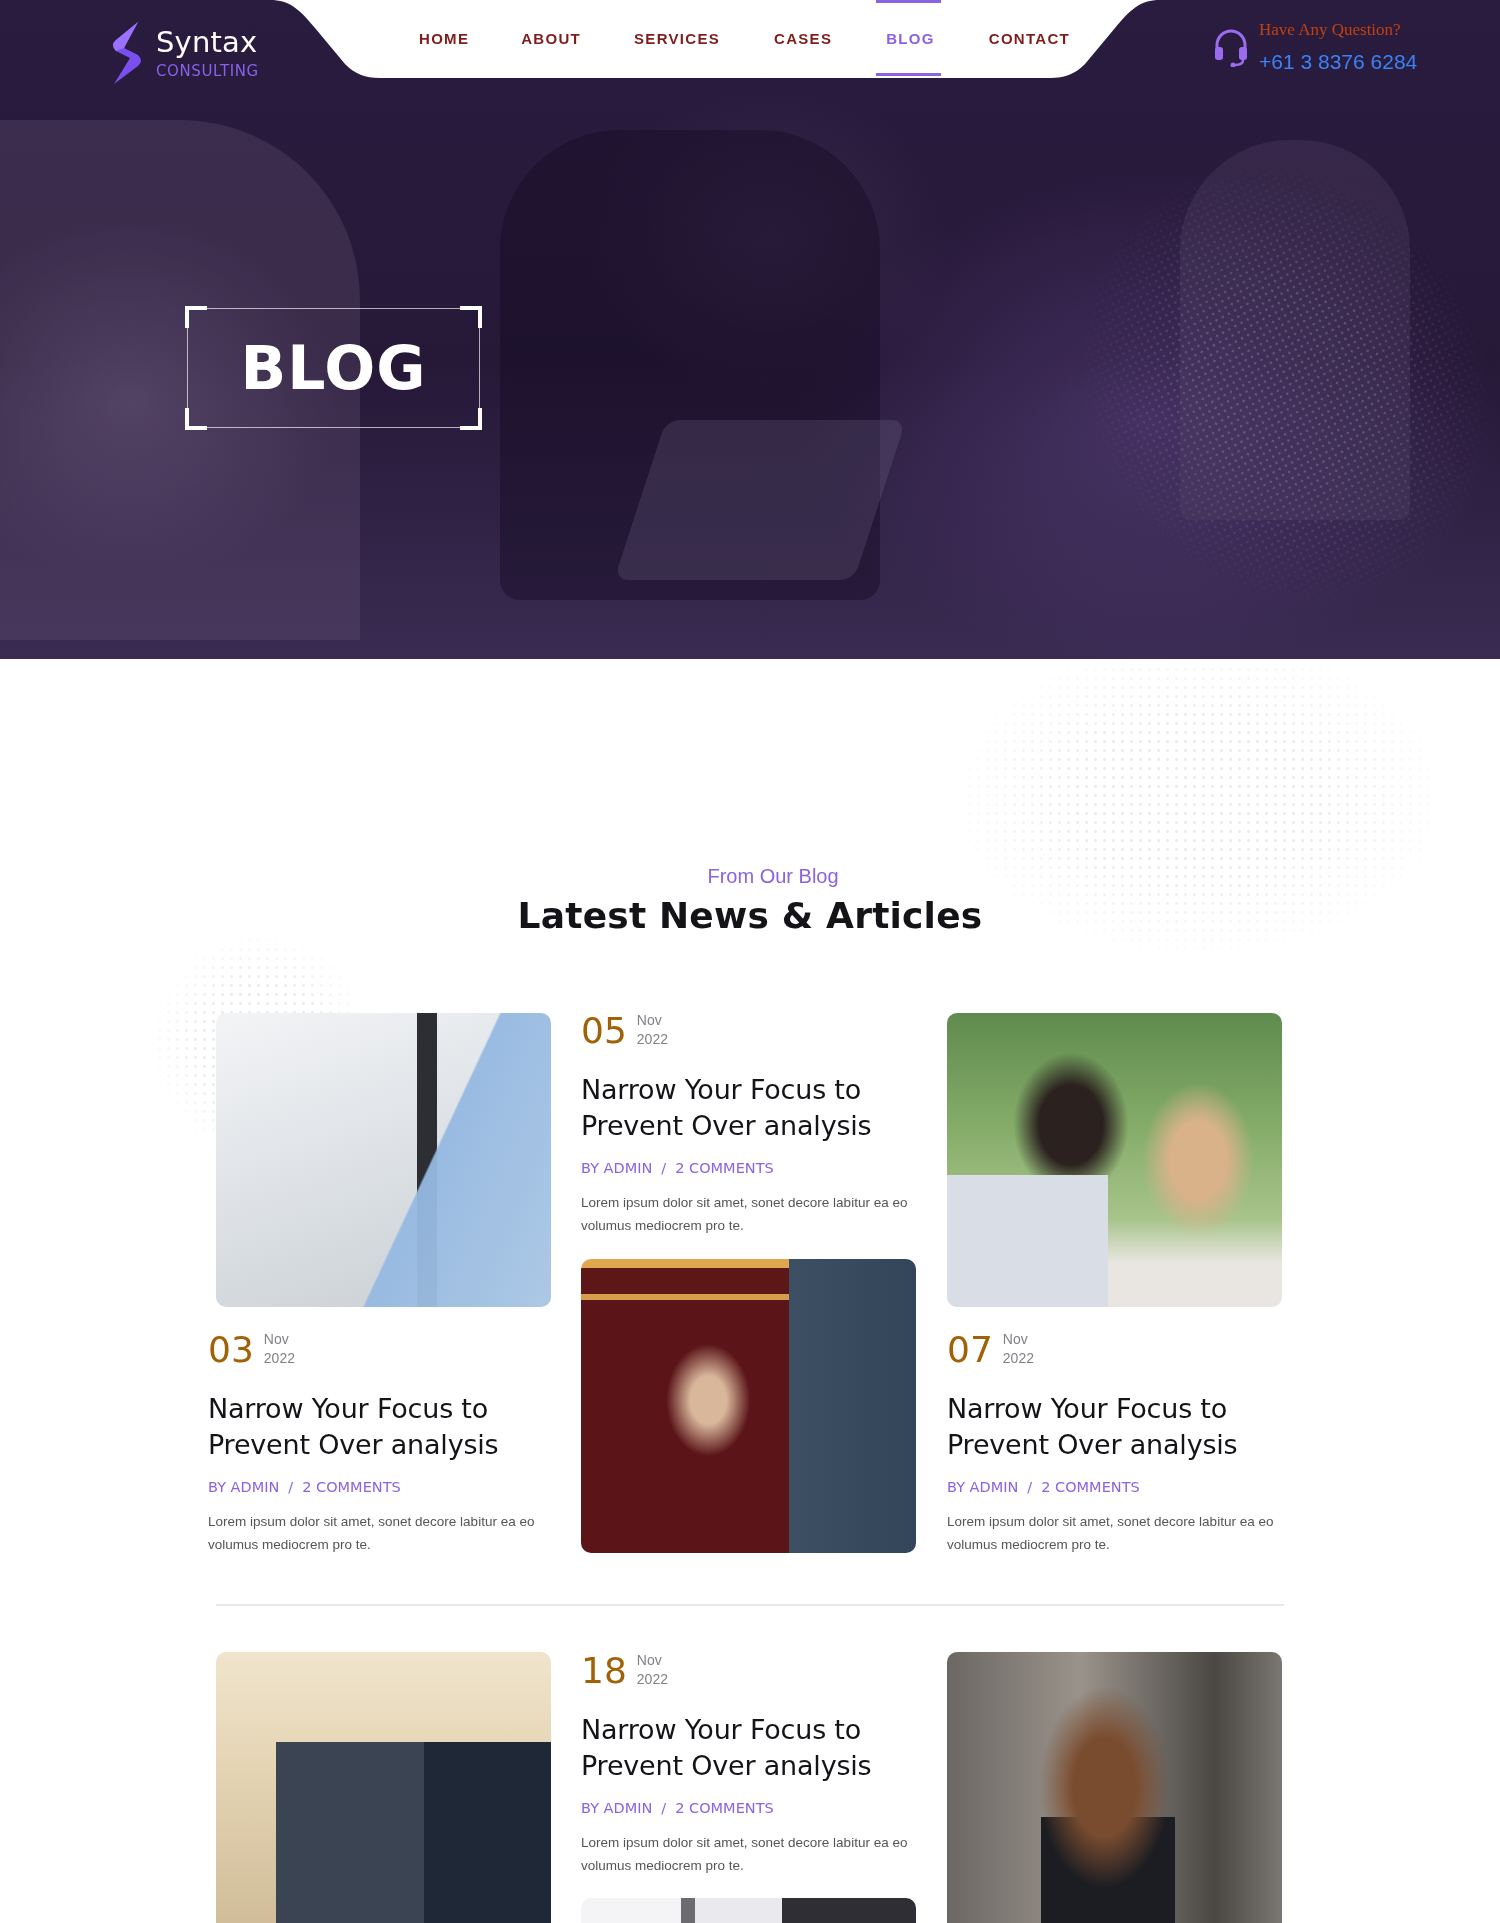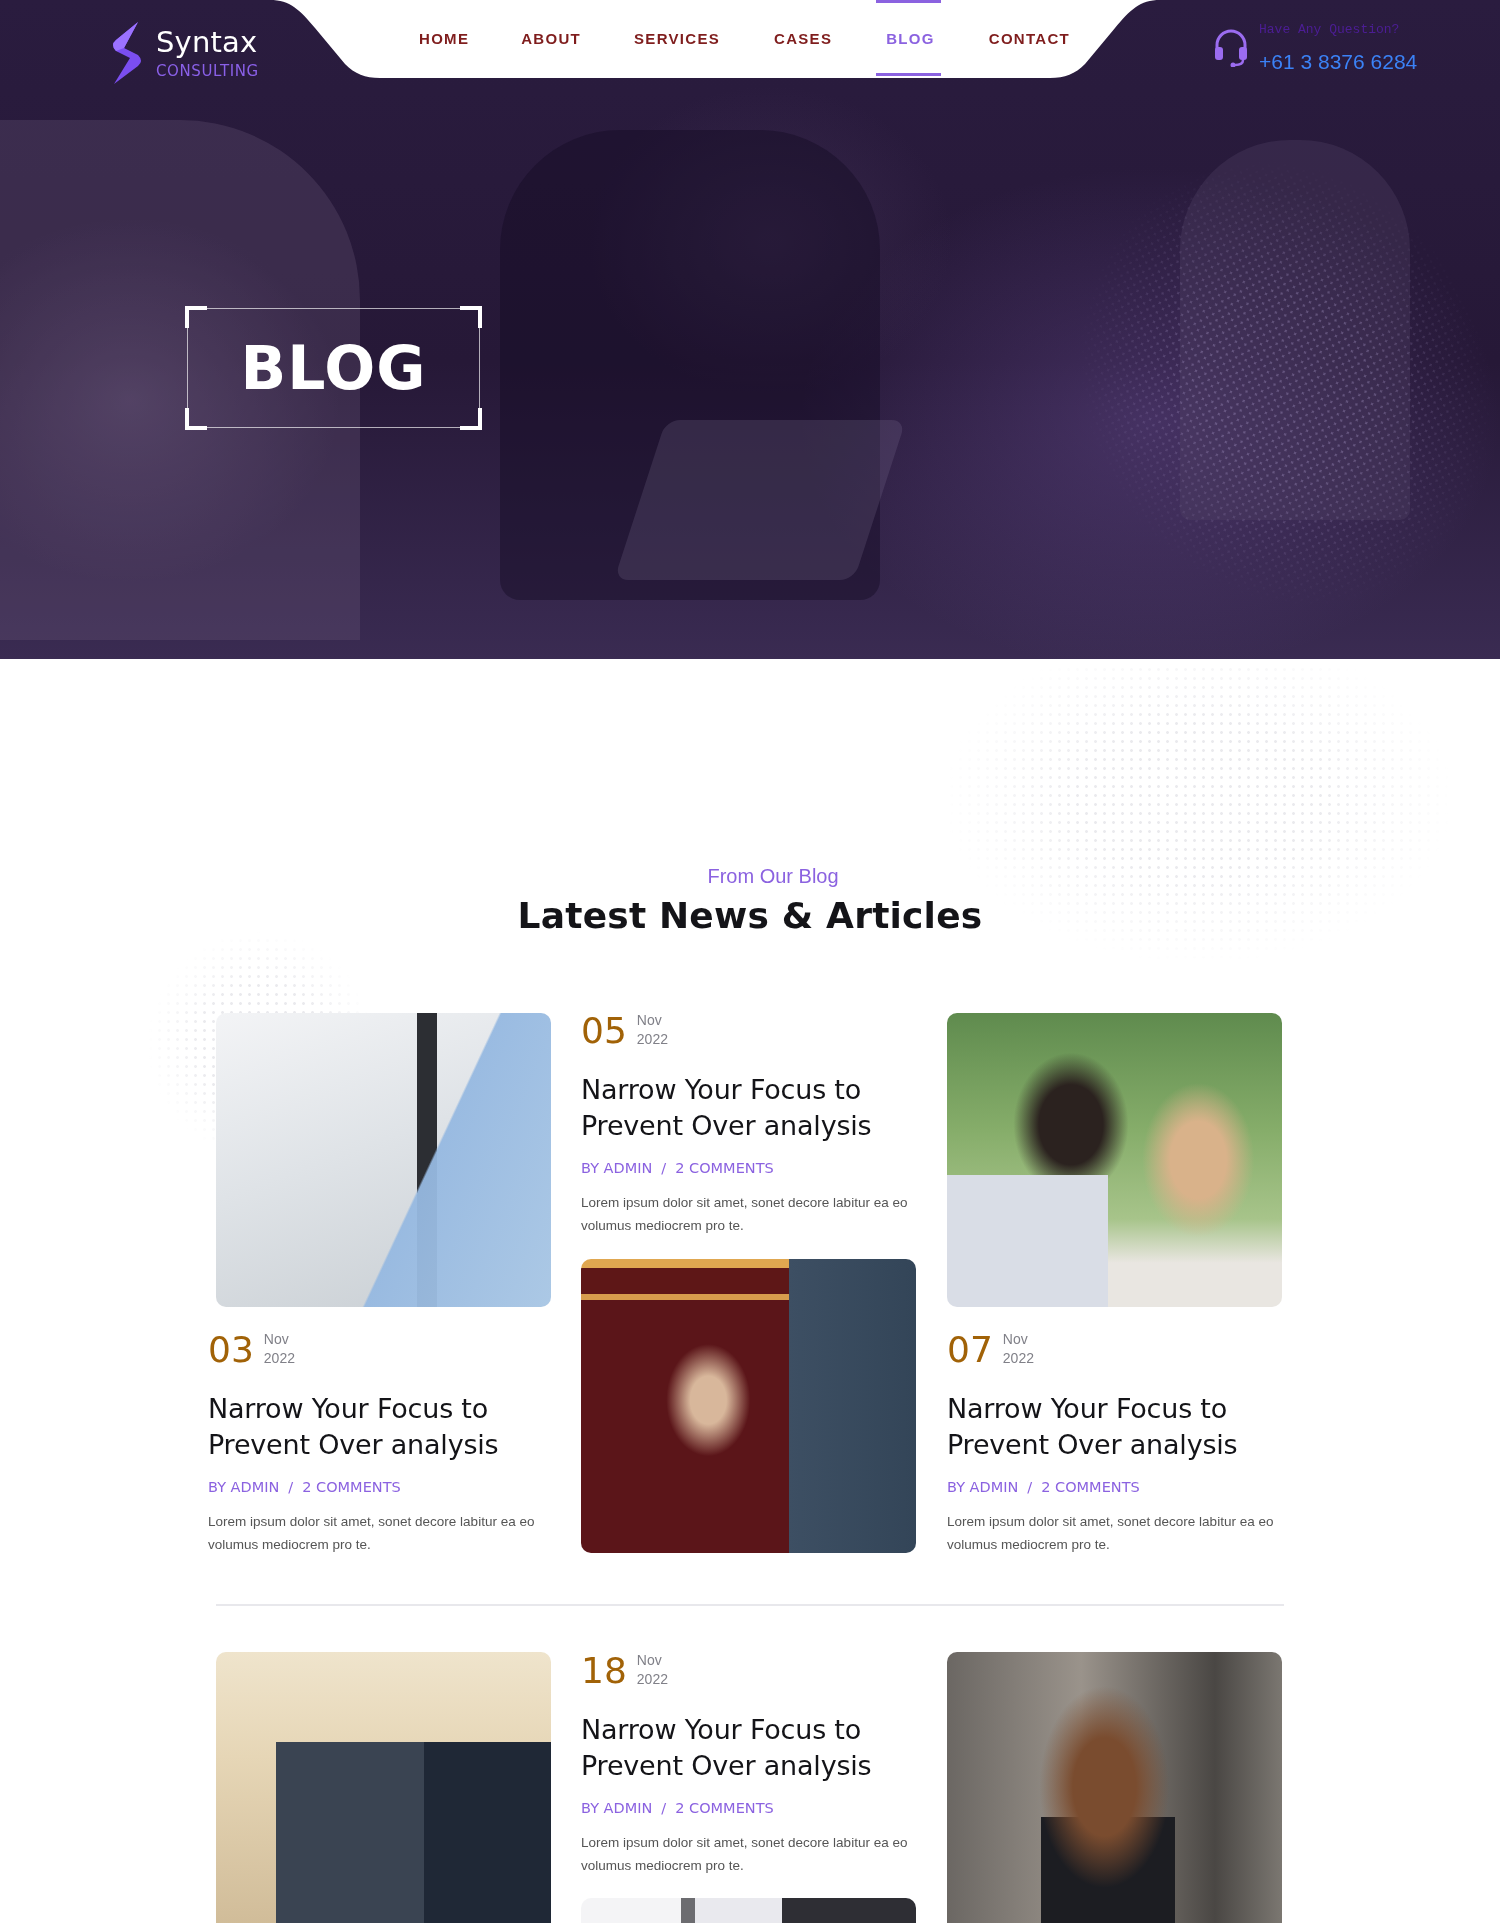--- a/index.html
+++ b/index.html
@@ -43,21 +43,21 @@
   .nav-item.n-cases { margin-right: 54px; }
   .nav-item.n-blog { margin-right: 54px; }
   .nav-item.active { color: #8b62e0; }
   .nav-item.active::before, .nav-item.active::after { content: ""; position: absolute; left: -10px; right: -6px; height: 3px; background: #8b62e0; }
   .nav-item.active::before { top: 0; }
   .nav-item.active::after { bottom: 0; }
 
   .contact-box { position: absolute; left: 1213px; top: 22px; display: flex; align-items: center; gap: 10px; }
   .headset { width: 36px; height: 40px; }
   .contact-text { display: flex; flex-direction: column; }
-  .contact-q { font-family: Liberation Mono, monospace; font-size: 13px; color: #4c1d95; line-height: 16px; }
+  .contact-q { font-family: Liberation Serif, serif; font-size: 17px; color: #c2410c; line-height: 16px; }
   .contact-phone { font-family: "Liberation Sans", sans-serif; font-size: 21px; color: #3b82f6; line-height: 20px; margin-top: 14px; }
 
   .title-frame { position: absolute; left: 187px; top: 308px; width: 293px; height: 120px; border: 1px solid rgba(255,255,255,0.65); }
   .title-frame .c { position: absolute; width: 22px; height: 22px; border-color: #fff; border-style: solid; }
   .c.tl { left: -3px; top: -3px; border-width: 4px 0 0 4px; }
   .c.tr { right: -3px; top: -3px; border-width: 4px 4px 0 0; }
   .c.bl { left: -3px; bottom: -3px; border-width: 0 0 4px 4px; }
   .c.br { right: -3px; bottom: -3px; border-width: 0 4px 4px 0; }
   .page-title { position: absolute; left: 0; right: 0; top: 24px; text-align: center; color: #fff;
     font-family: "DejaVu Sans", sans-serif; font-size: 60px; line-height: 70px; letter-spacing: 1px; }

